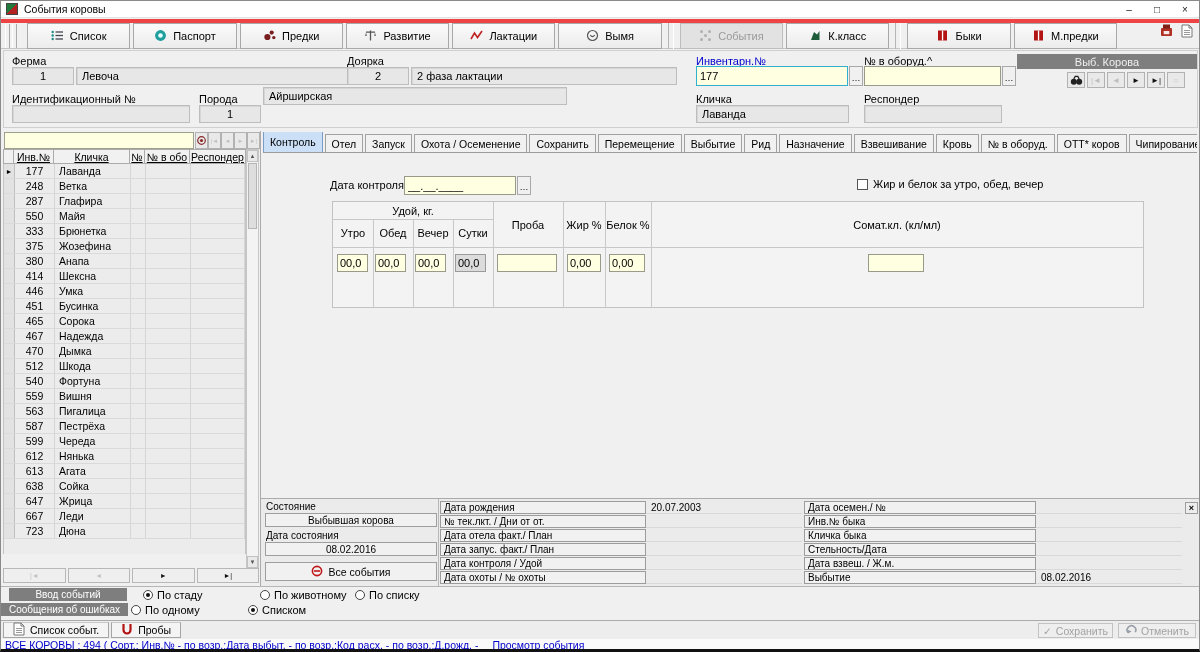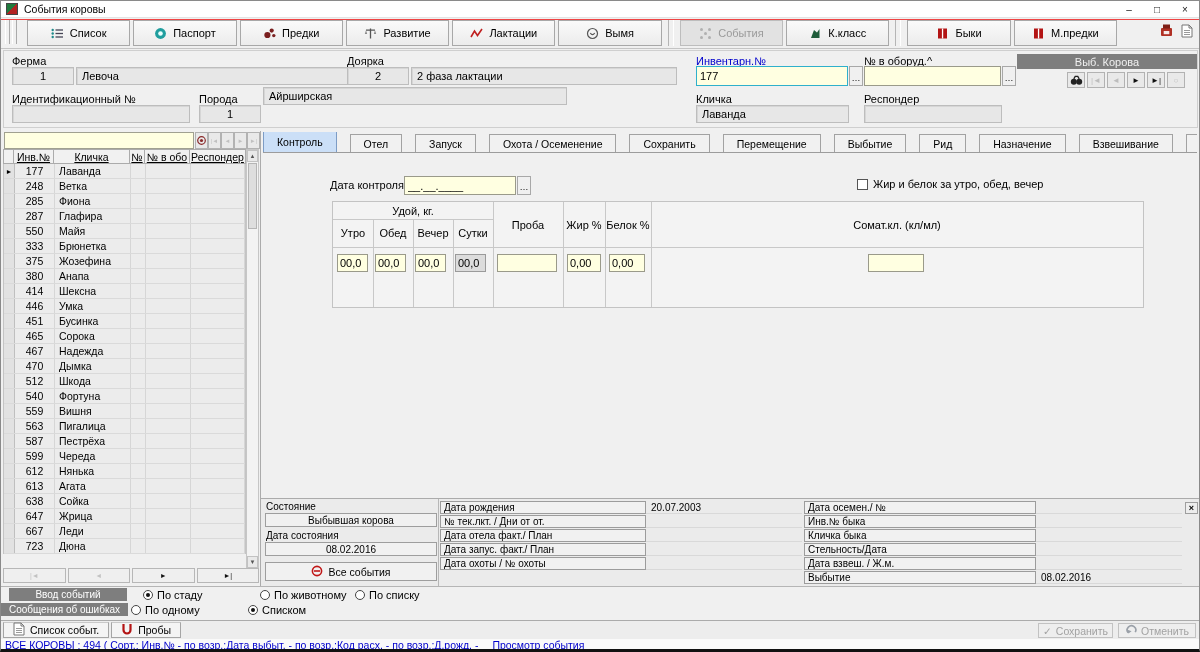--- a/index.html
+++ b/index.html
@@ -6,21 +6,21 @@
   .win{position:relative;width:1200px;height:652px;background:#f0f0f0;
        font-family:"Liberation Sans",sans-serif;font-size:11px;color:#000;
        overflow:hidden;box-sizing:border-box;border:1px solid #8a8a8a;border-bottom:3px solid #111;}
   
   .tbar{position:absolute;left:0;top:0;width:100%;height:17px;background:#fff;display:flex;align-items:center;border-bottom:1px solid #e3e3e3;box-sizing:border-box;}
   .appicon{width:10px;height:10px;margin:0 6px 0 5px;background:linear-gradient(135deg,#1f7a3c 50%,#b22222 50%);border:1px solid #444;}
   .wtitle{font-size:10.5px;}
   .wbtns{margin-left:auto;display:flex;height:100%;}
   .wbtn{width:28px;display:flex;align-items:center;justify-content:center;font-size:10px;color:#222;}
   
-  .tbar2{position:absolute;left:0;top:18px;width:100%;height:30px;border-top:1px solid #ef4444;border-bottom:1px solid #c4c4c4;box-sizing:border-box;display:flex;align-items:flex-start;}
+  .tbar2{position:absolute;left:0;top:18px;width:100%;height:30px;border-top:4px solid #ef4444;border-bottom:1px solid #c4c4c4;box-sizing:border-box;display:flex;align-items:center;}
   .grip{width:3px;height:24px;border-left:1px solid #fff;border-right:1px solid #aaa;margin-left:4px;}
   .tbrow{display:flex;align-items:center;height:26px;margin-left:10px;width:1090px;gap:3px;}
   .tbbtn{flex:1;height:26px;display:flex;align-items:center;justify-content:center;gap:6px;
          background:linear-gradient(#fafafa,#ececec);border:1px solid #a8a8a8;font-family:inherit;font-size:11px;padding:0;}
   .tbbtn.off{color:#9a9a9a;background:#e2e2e2;border-color:#bdbdbd;}
   .tbsep{width:4px;height:26px;border-left:1px solid #b5b5b5;border-right:1px solid #fff;margin:0 3px;}
   .ticon{display:inline-flex;width:13px;height:13px;align-items:center;justify-content:center;}
   .tright{position:absolute;top:22px;display:flex;align-items:center;justify-content:center;}
   
   .formarea{position:absolute;left:2px;top:49px;width:1195px;height:78px;border:1px solid #cfcfcf;background:#f0f0f0;box-sizing:border-box;}
@@ -58,21 +58,21 @@
   .cc.nm{padding-left:4px;}
   .vsb{position:absolute;left:245px;top:20px;width:13px;height:420px;background:#f3f3f3;border:1px solid #c6c6c6;box-sizing:border-box;display:flex;flex-direction:column;}
   .sarr{height:12px;display:flex;align-items:center;justify-content:center;font-size:6px;color:#555;background:#e9e9e9;border:1px solid #c2c2c2;box-sizing:border-box;}
   .sthumb{height:64px;background:#dedede;border:1px solid #b5b5b5;margin:1px;}
   .lnav{position:absolute;left:2px;top:439px;width:256px;display:flex;gap:2px;}
   .lbtn{flex:1;height:15px;background:#efefef;border:1px solid #b7b7b7;box-sizing:border-box;display:flex;align-items:center;justify-content:center;font-size:7px;color:#111;}
   .lbtn.off{color:#c2c2c2;}
   
   .mainp{position:absolute;left:259px;top:130px;width:939px;height:455px;border-left:1px solid #ababab;box-sizing:border-box;background:#f0f0f0;}
   .tabs{position:absolute;left:2px;top:1px;width:934px;height:21px;display:flex;align-items:flex-end;overflow:hidden;border-bottom:1px solid #9c9c9c;box-sizing:border-box;}
-  .tab{height:17px;padding:0 13px;display:flex;align-items:center;background:#f1f1f1;border:1px solid #a2a2a2;border-bottom:none;margin-right:13px;font-size:10.5px;white-space:nowrap;}
+  .tab{height:17px;padding:0 6px;display:flex;align-items:center;background:#f1f1f1;border:1px solid #a2a2a2;border-bottom:none;margin-right:2px;font-size:10.5px;white-space:nowrap;}
   .tab.active{height:20px;background:#cbdff7;border-color:#7d9cc5;}
   .chkbox{width:9px;height:9px;background:#fff;border:1px solid #555;display:inline-block;}
   .chkrow{position:absolute;display:flex;align-items:center;gap:5px;font-size:11px;}
   
   .mt{position:absolute;left:71px;top:70px;width:810px;height:105px;border:1px solid #c3c3c3;border-left:1px solid #c3c3c3;box-sizing:content-box;background:#f3f3f3;}
   .mh{position:absolute;display:flex;align-items:center;justify-content:center;font-size:11px;text-align:center;}
   .vl{position:absolute;width:1px;background:#c8c8c8;}
   .hl{position:absolute;height:1px;background:#c8c8c8;}
   .min{position:absolute;height:18px;background:#ffffe1;border:1px solid #9a9a8a;box-sizing:border-box;font-family:inherit;font-size:11px;padding:0 2px;}
   .min.gray{background:#dcdcdc;border:1px solid #9a9a9a;}
@@ -333,28 +333,20 @@
           <div class="cc num">177</div>
           <div class="cc nm">Лаванда</div>
           <div class="cc"></div>
           <div class="cc"></div>
           <div class="cc"></div>
         </div>
         <div class="crow">
           <div class="cc g"></div>
           <div class="cc num">248</div>
           <div class="cc nm">Ветка</div>
-          <div class="cc"></div>
-          <div class="cc"></div>
-          <div class="cc"></div>
-        </div>
-        <div class="crow">
-          <div class="cc g"></div>
-          <div class="cc num">285</div>
-          <div class="cc nm">Фиона</div>
           <div class="cc"></div>
           <div class="cc"></div>
           <div class="cc"></div>
         </div>
         <div class="crow">
           <div class="cc g"></div>
           <div class="cc num">287</div>
           <div class="cc nm">Глафира</div>
           <div class="cc"></div>
           <div class="cc"></div>
@@ -634,20 +626,24 @@
           </div>
           <div class="inforow">
             <div class="infolbl">Дата отела факт./ План</div>
             <div class="infoval"></div>
           </div>
           <div class="inforow">
             <div class="infolbl">Дата запус. факт./ План</div>
             <div class="infoval"></div>
           </div>
           <div class="inforow">
+            <div class="infolbl">Дата контроля / Удой</div>
+            <div class="infoval"></div>
+          </div>
+          <div class="inforow">
             <div class="infolbl">Дата охоты / № охоты</div>
             <div class="infoval"></div>
           </div>
         </div>
       <div class="dcol dcol2" style="left:543px;width:378px">
           <div class="inforow">
             <div class="infolbl">Дата осемен./ №</div>
             <div class="infoval"></div>
           </div>
           <div class="inforow">

